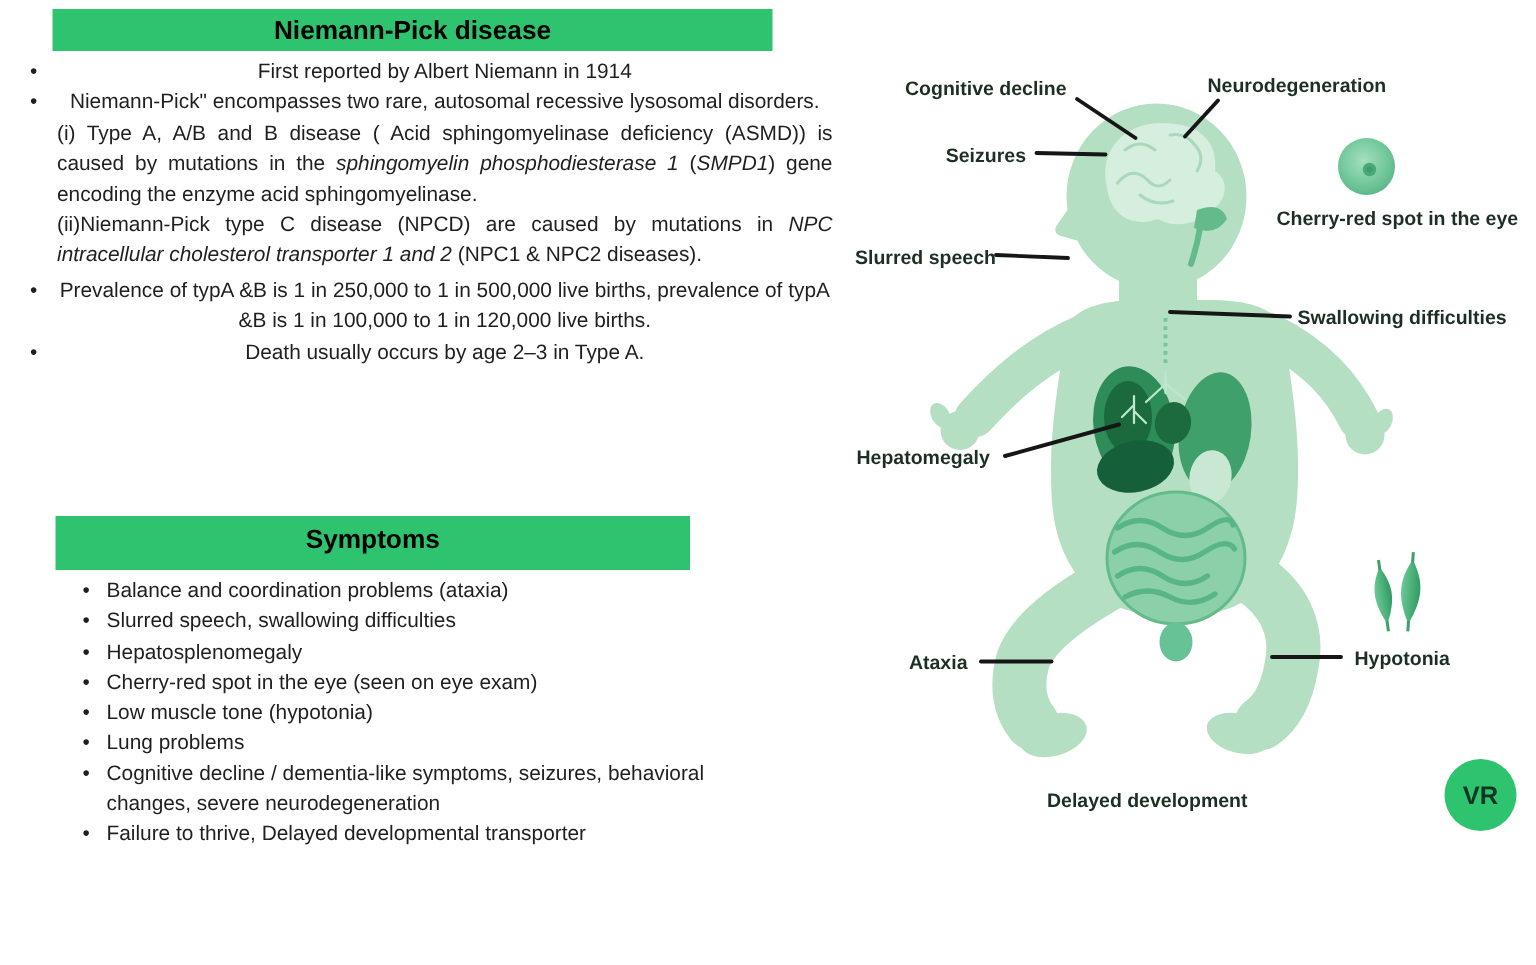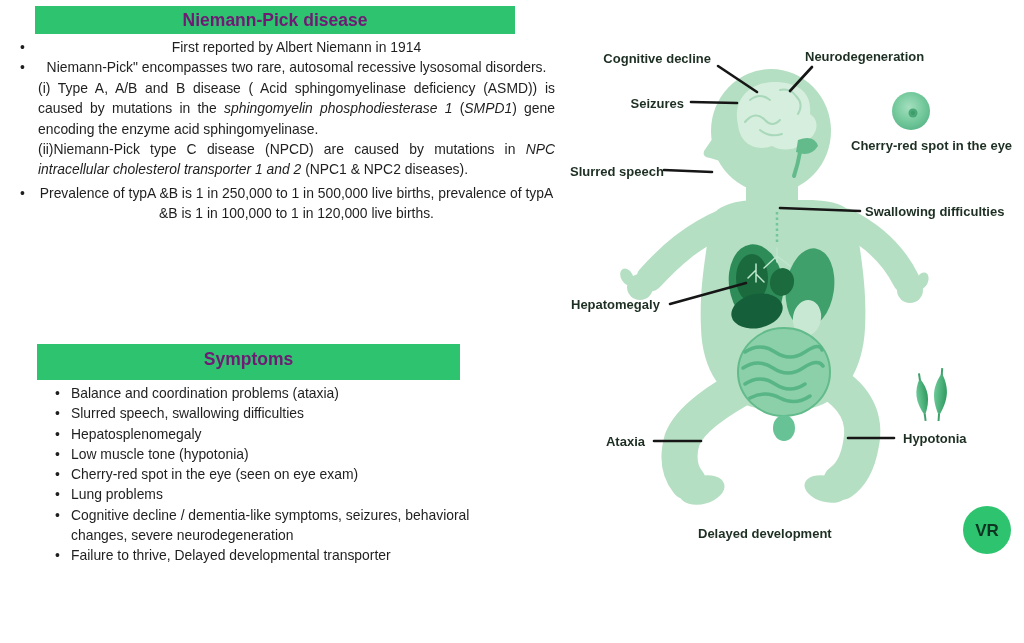--- a/index.html
+++ b/index.html
@@ -1,19 +1,19 @@
 <!DOCTYPE html>
 <html><head>
 <meta charset="utf-8">
 <style>
   html,body { margin:0; padding:0; background:#fff; }
   .slide { position:relative; width:1024px; height:643px; background:#ffffff;
            font-family:"Liberation Sans", sans-serif; color:#1f1f1f; overflow:hidden; }
 
-  .banner { background:#2ec46f; text-align:center; font-weight:bold; color:#701a75; }
+  .banner { background:#2ec46f; text-align:center; font-weight:bold; color:#000000; }
   .title-banner { margin-left:17px; width:480px; height:28px; line-height:28px; font-size:17.5px; }
   .symptoms-banner { margin-left:19px; width:423px; height:36px; line-height:30px; font-size:17.5px; }
 
   #intro-block { position:absolute; left:18px; top:6px; width:537px; }
   #symptoms-block { position:absolute; left:18px; top:344px; width:537px; }
 
   .intro-list { list-style:none; margin:3px 0 0 0; padding:0; font-size:13.9px; line-height:20.4px; }
   .intro-list li { position:relative; padding-left:20px;text-align:center; }
   .intro-list li::before { content:"\2022"; position:absolute; left:2px; }
   .justify { text-align:justify; }
@@ -39,31 +39,32 @@
   <div id="intro-block">
     <div class="banner title-banner">Niemann-Pick disease</div>
     <ul class="intro-list">
       <li>First reported by Albert Niemann in 1914</li>
       <li class="justify">Niemann-Pick" encompasses two rare, autosomal recessive lysosomal disorders.</li>
     </ul>
     <div class="subpara justify"><span>(i) Type A, A/B and B disease ( Acid sphingomyelinase deficiency (ASMD)) is caused by mutations in the </span><i>sphingomyelin phosphodiesterase 1</i><span> (</span><i>SMPD1</i><span>) gene encoding the enzyme acid sphingomyelinase.</span></div>
     <div class="subpara justify"><span>(ii)Niemann-Pick type C disease (NPCD) are caused by mutations in </span><i>NPC intracellular cholesterol transporter 1 and 2</i><span> (NPC1 &amp; NPC2 diseases).</span></div>
     <ul class="intro-list">
       <li class="justify">Prevalence of typA &amp;B is 1 in 250,000 to 1 in 500,000 live births, prevalence of typA &amp;B is 1 in 100,000 to 1 in 120,000 live births.</li>
+      <li>Death usually occurs by age 2–3 in Type A.</li>
     </ul>
   </div>
 
   <div id="symptoms-block">
     <div class="banner symptoms-banner">Symptoms</div>
     <ul class="symptoms-list">
       <li>Balance and coordination problems (ataxia)</li>
       <li>Slurred speech, swallowing difficulties</li>
       <li>Hepatosplenomegaly</li>
+      <li>Cherry-red spot in the eye (seen on eye exam)</li>
       <li>Low muscle tone (hypotonia)</li>
-      <li>Cherry-red spot in the eye (seen on eye exam)</li>
       <li>Lung problems</li>
       <li>Cognitive decline / dementia-like symptoms, seizures, behavioral changes, severe neurodegeneration</li>
       <li>Failure to thrive, Delayed developmental transporter</li>
     </ul>
   </div>
 
   <svg class="diagram" viewBox="0 0 464 540" width="464" height="540">
     <defs>
       <radialGradient id="eyeGrad" cx="45%" cy="40%" r="65%">
         <stop offset="0%" stop-color="#a5dfbf"></stop>

